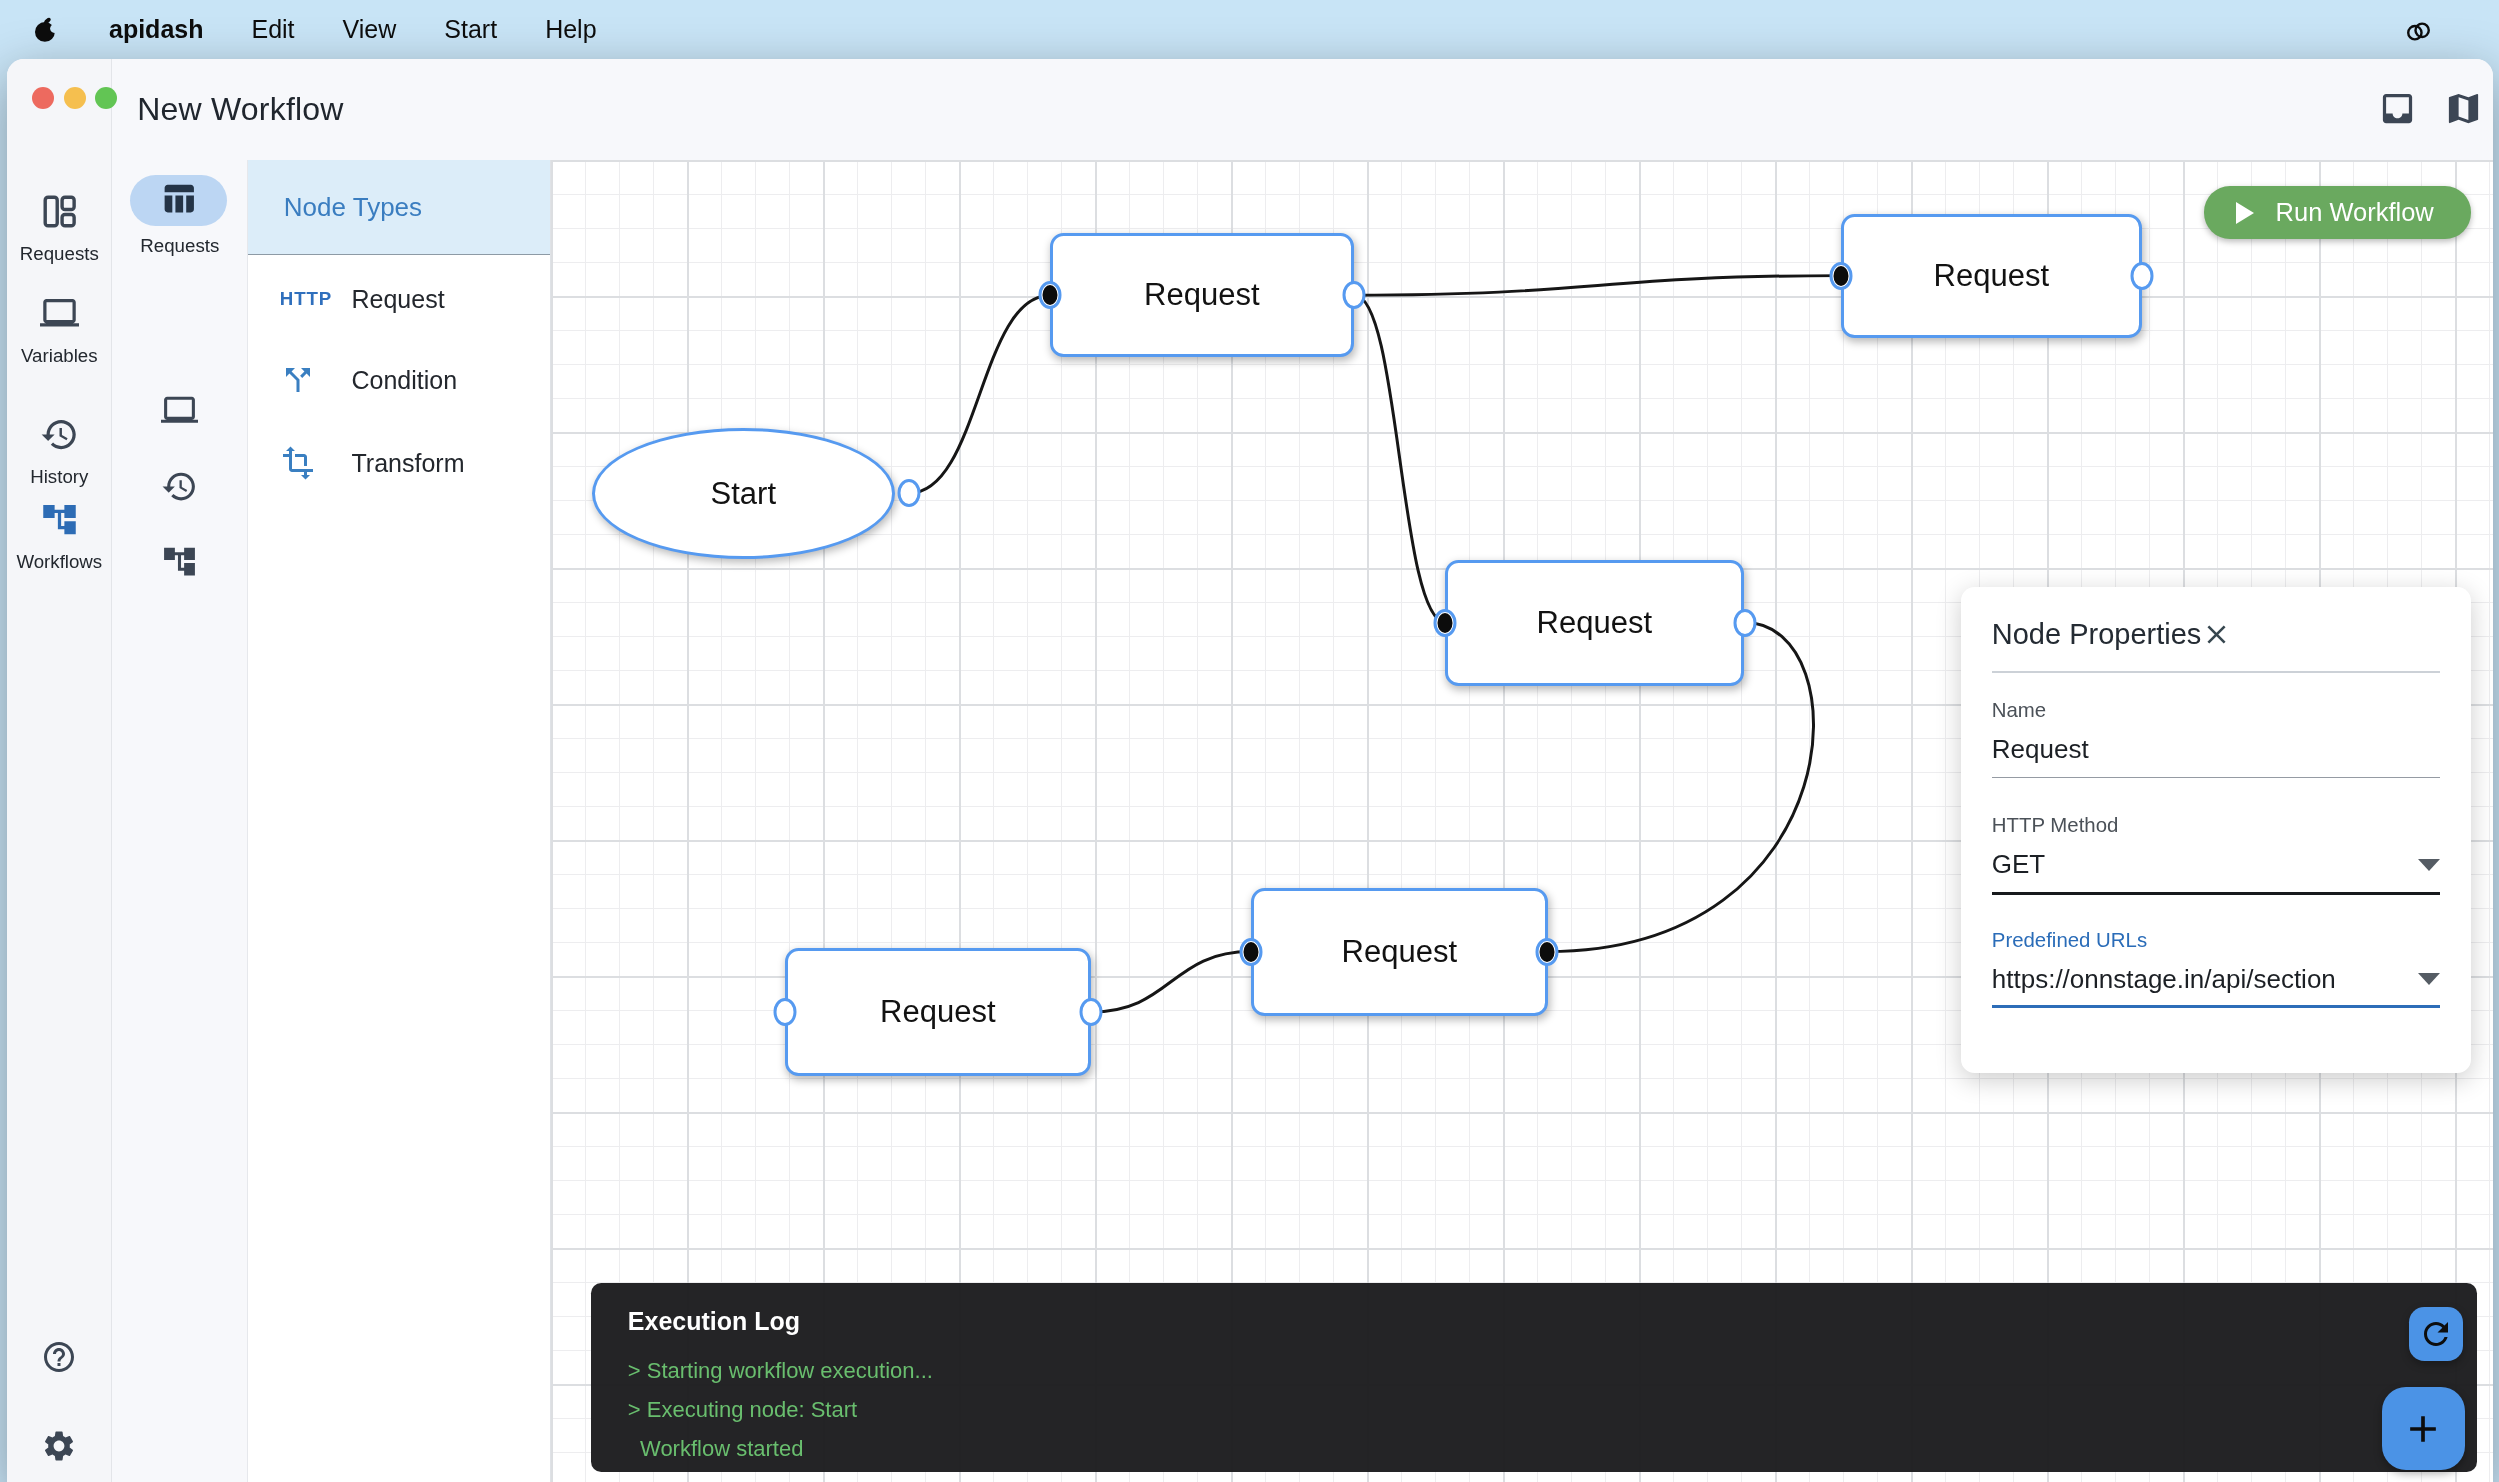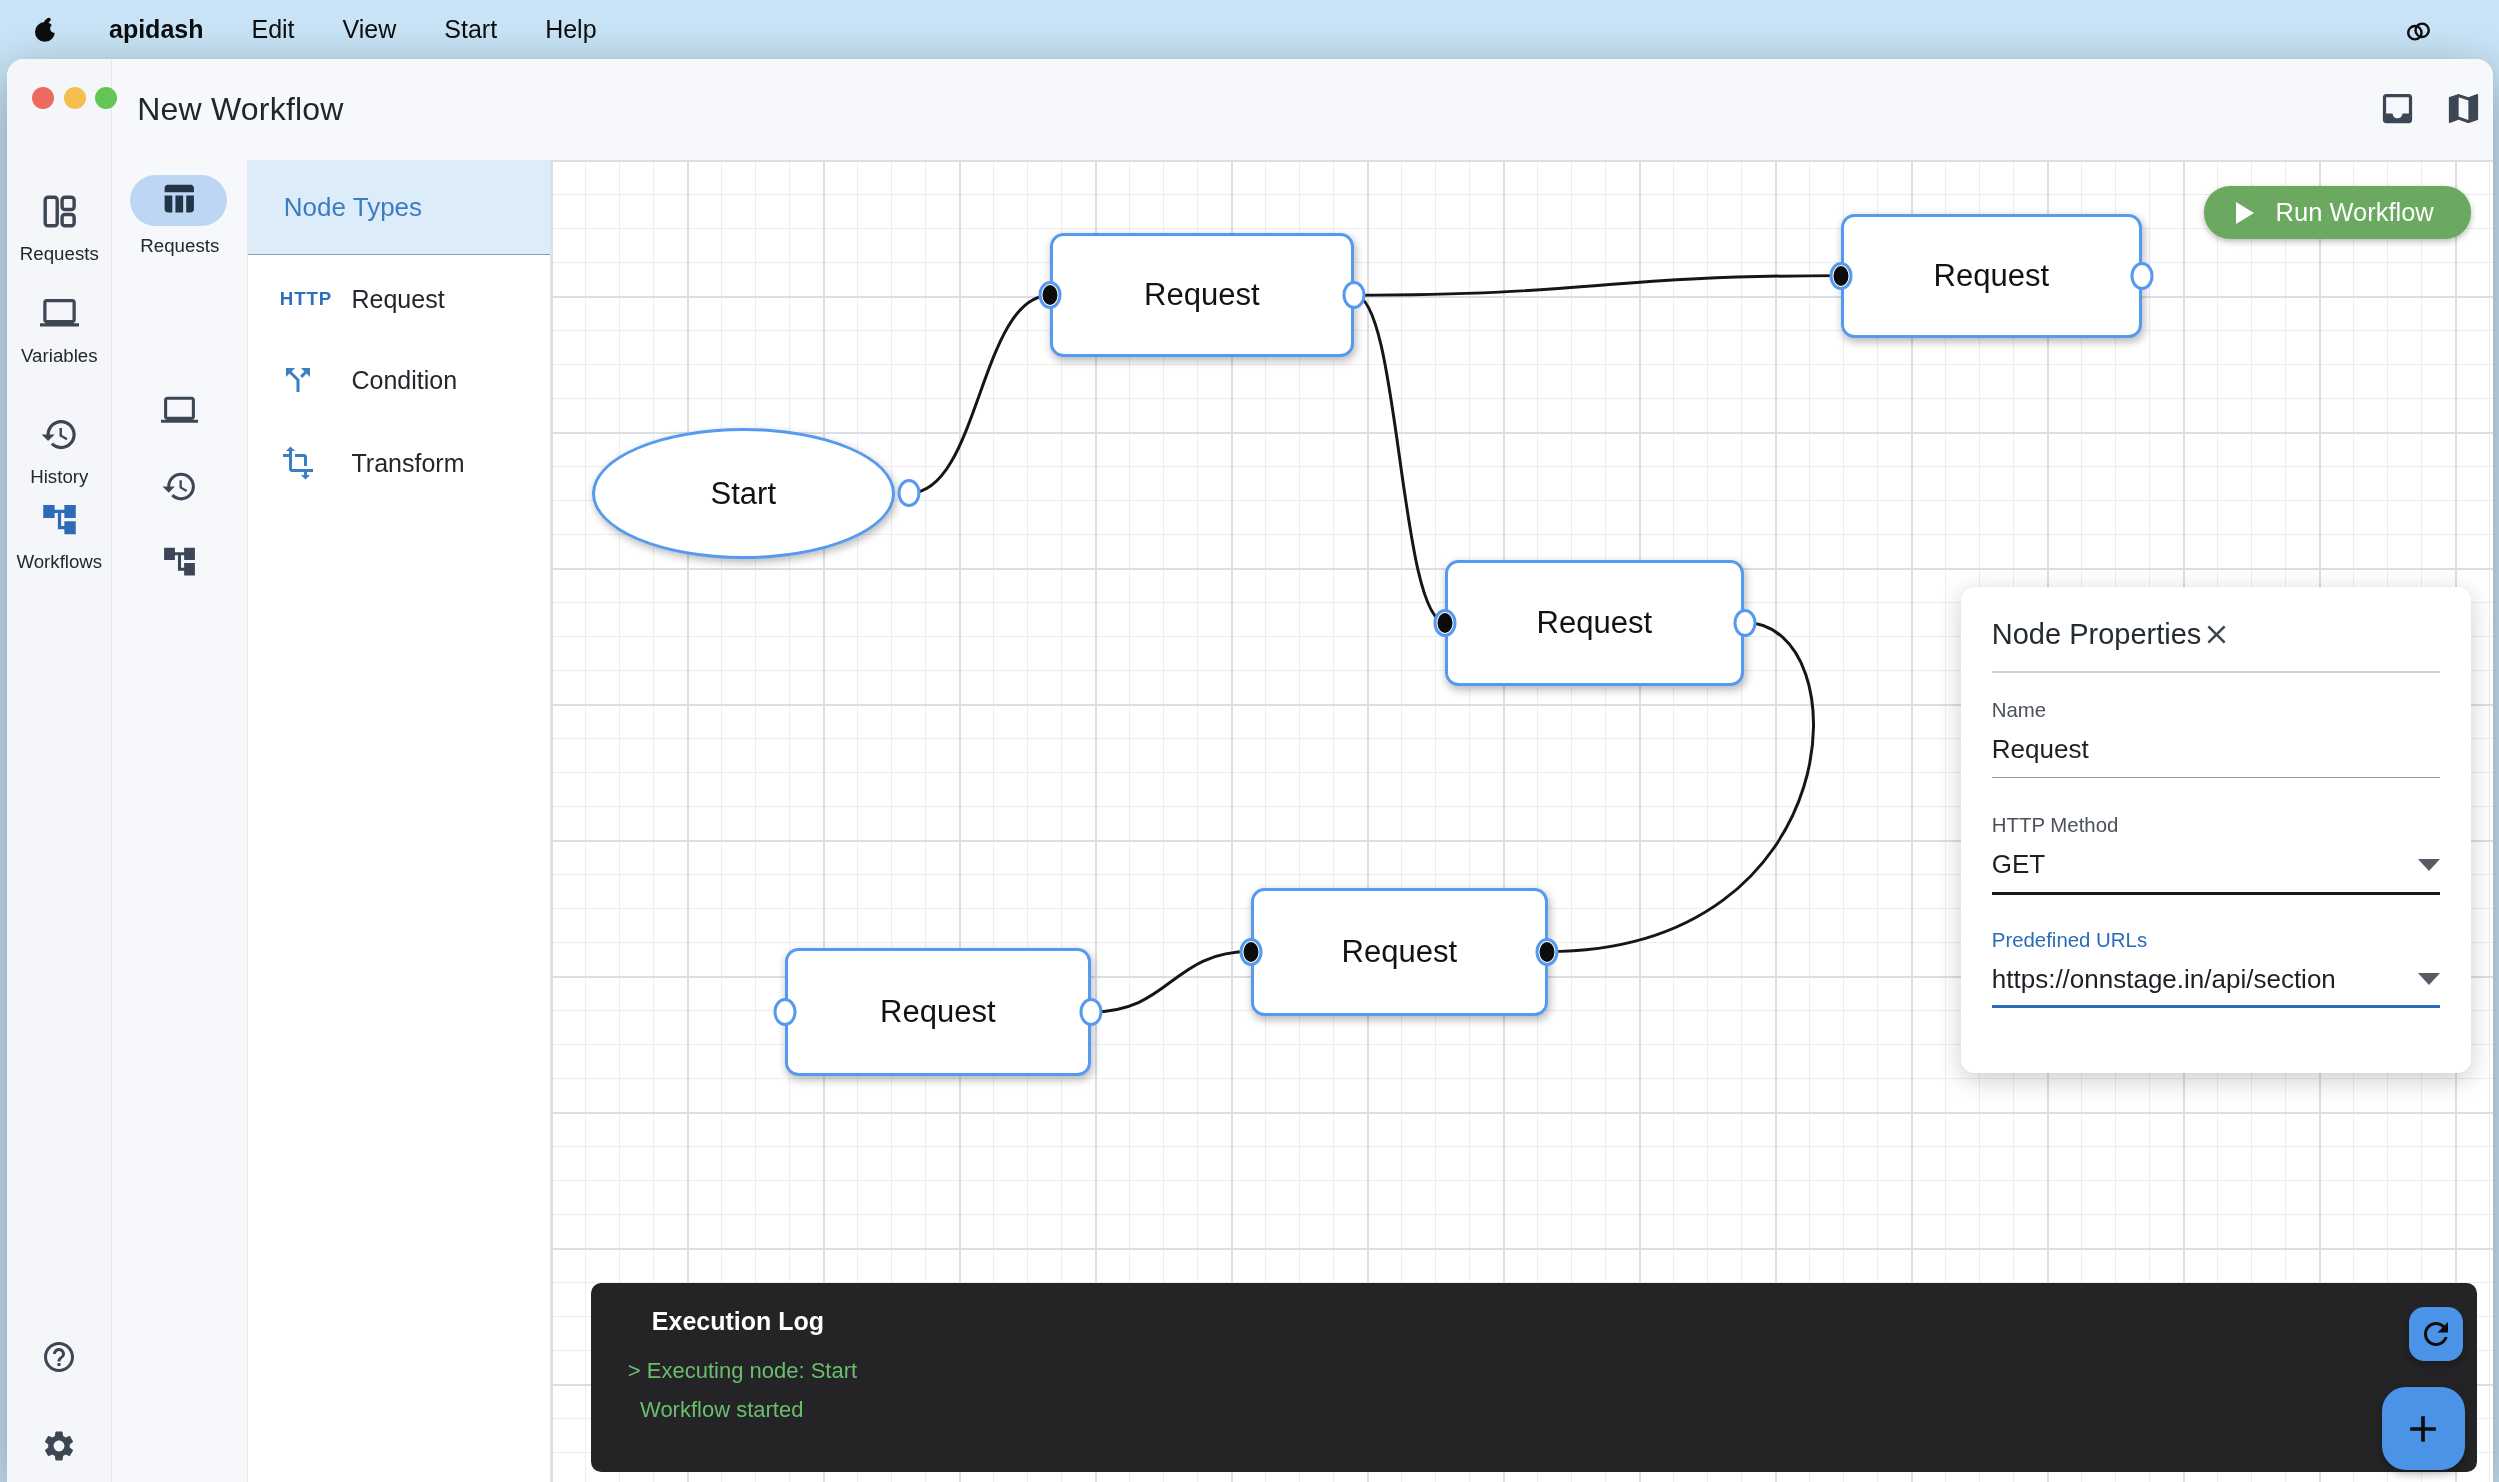--- a/index.html
+++ b/index.html
@@ -113,21 +113,21 @@
   .underline { height:1.7px; background:#959ba3; margin-top:12px; }
   .underline.dark { height:2.6px; background:#17191c; }
   .underline.blue { height:3.4px; background:#2d6db8; margin-top:10.2px; }
   .caret { width:0; height:0; border-left:11px solid transparent; border-right:11px solid transparent;
            border-top:12.8px solid #555c64; cursor:pointer; }
   .mt40 { margin-top:36px; }
 
   
   .exec-log { position:absolute; left:40px; top:1123px; width:1886px; height:189px;
               background:rgba(27,27,29,.96); border-radius:10.2px; z-index:6; padding:24px 37px; }
-  .log-title { font-size:25px; font-weight:600; color:#ffffff;margin-left:24px; }
+  .log-title { font-size:25px; font-weight:600; color:#ffffff; }
   .log-line { font-size:22px; color:#69be6e; margin-top:12.8px; white-space:pre; }
   .log-line:first-of-type { margin-top:22px; }
 
   
   .fab { position:absolute; background:#4b93e6; display:flex; align-items:center; justify-content:center;
          z-index:8; cursor:pointer; box-shadow:0 3.4px 8.5px rgba(0,0,0,.3); }
   .fab-refresh { right:30px; top:1147px; width:54px; height:54px; border-radius:15.3px; }
   .fab-refresh svg { width:36px; height:36px; }
   .fab-add { right:28px; top:1227px; width:83px; height:83px; border-radius:24px; }
   .fab-add svg { width:44px; height:44px; }
@@ -388,20 +388,21 @@
         <div class="field-valuerow">
           <span class="field-value">https://onnstage.in/api/section</span>
           <span class="caret"></span>
         </div>
         <div class="underline blue"></div>
       </div>
 
       <div class="exec-log">
         <div class="log-title">Execution Log</div>
         <div id="log-lines">
+            <div class="log-line">&gt; Starting workflow execution...</div>
             <div class="log-line">&gt; Executing node: Start</div>
             <div class="log-line">  Workflow started</div>
           </div>
       </div>
 
       <div class="fab fab-refresh">
         <svg viewBox="0 0 24 24">
             <path fill="#0d0d0d" d="M17.65 6.35C16.2 4.9 14.21 4 12 4c-4.42 0-7.99 3.58-7.99 8s3.57 8 7.99 8c3.73 0 6.84-2.55 7.73-6h-2.08c-.82 2.33-3.04 4-5.65 4-3.31 0-6-2.69-6-6s2.69-6 6-6c1.66 0 3.14.69 4.22 1.78L13 11h7V4l-2.35 2.35z"></path>
           </svg>
       </div>

